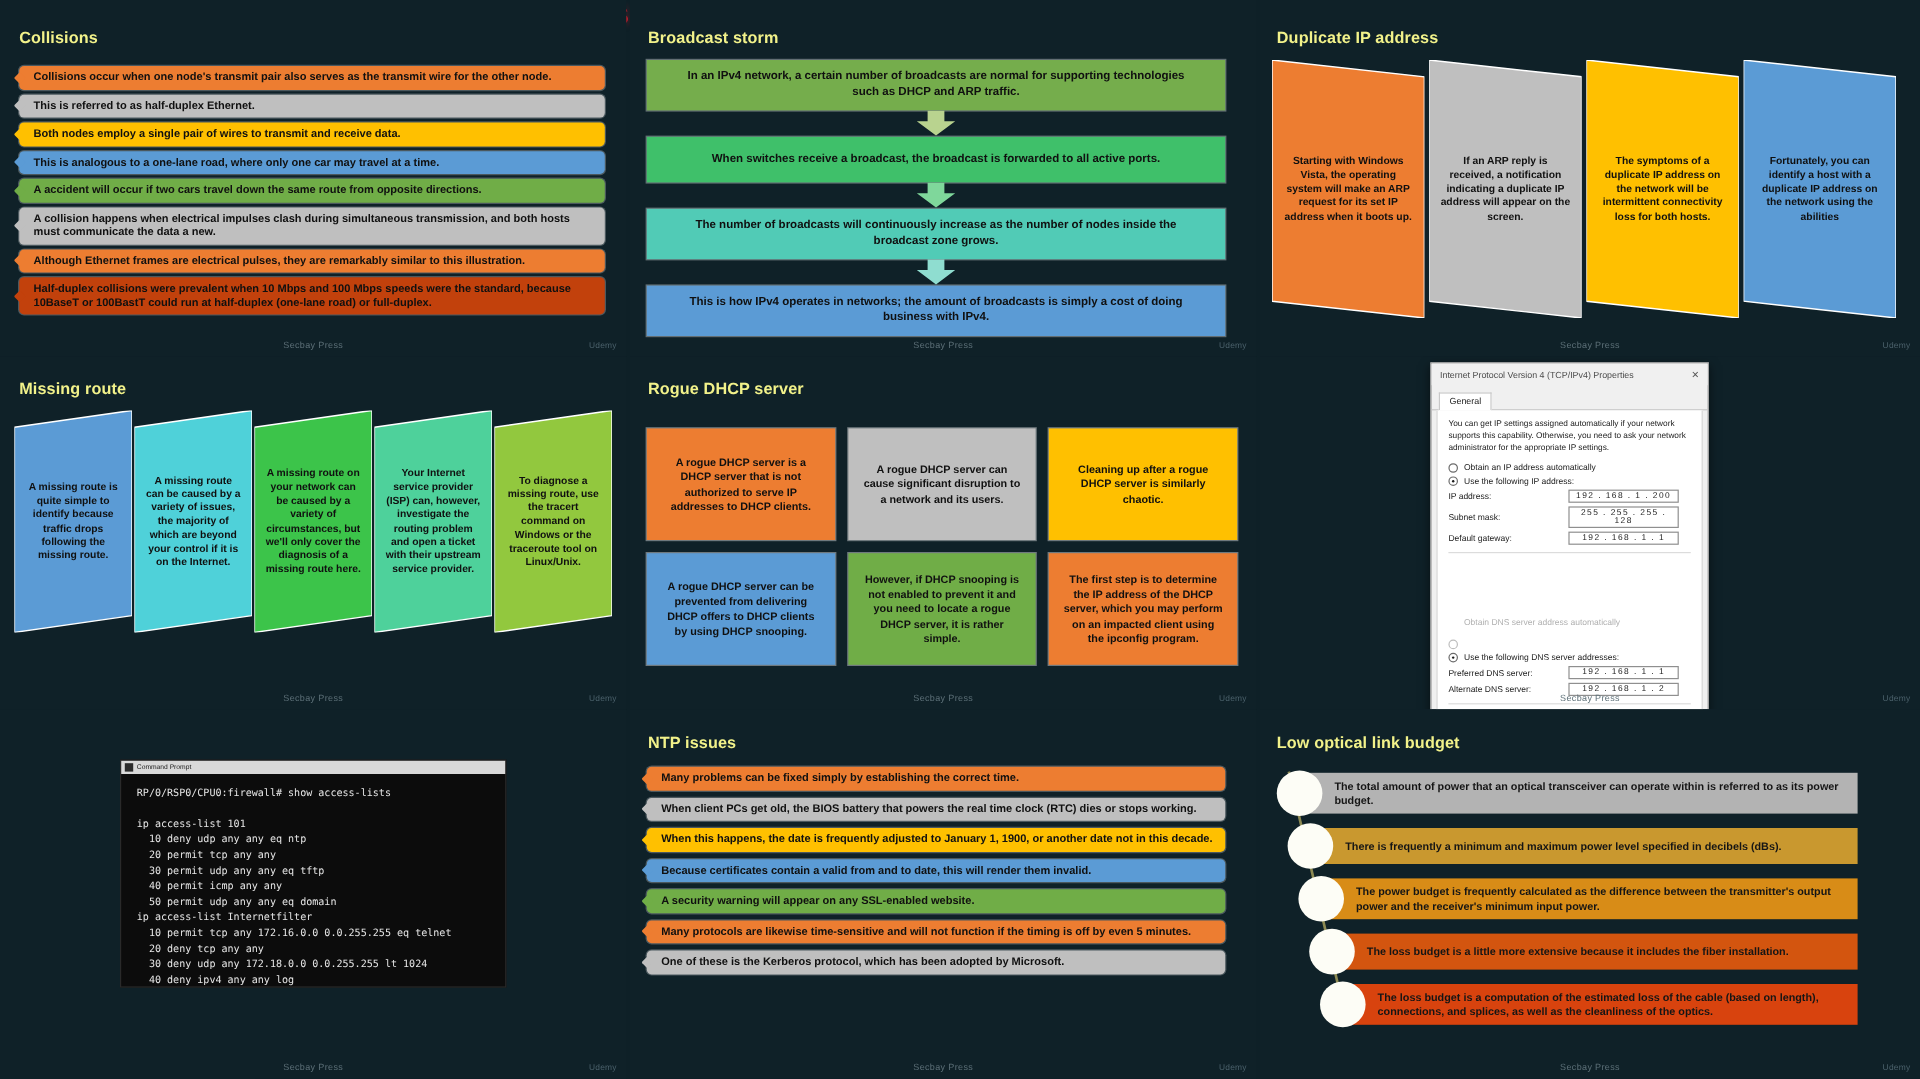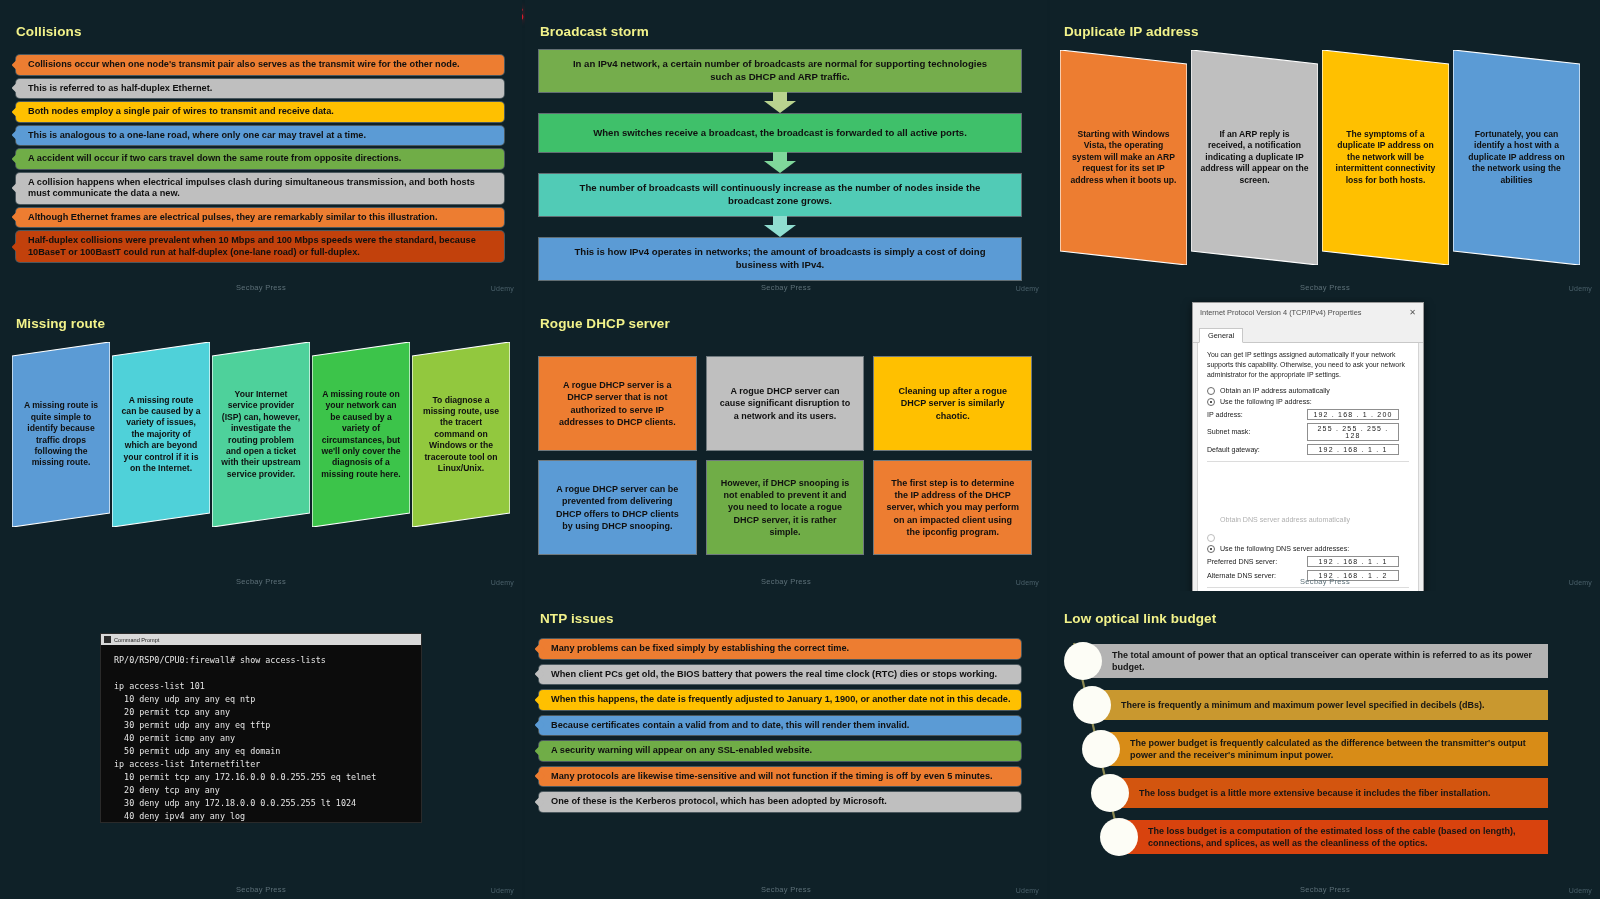--- a/index.html
+++ b/index.html
@@ -264,29 +264,29 @@
           <div class="txt">A missing route is quite simple to identify because traffic drops following the missing route.</div>
         </div>
         <div class="trap" style="width: 98px; height: 185px;">
           <svg class="shape" viewBox="0 0 98 185" preserveAspectRatio="none">
             <polygon points="0,14 98,0 98,171 0,185" fill="#4fd1d9" stroke="#ffffff" stroke-width="1.2"></polygon>
           </svg>
           <div class="txt">A missing route can be caused by a variety of issues, the majority of which are beyond your control if it is on the Internet.</div>
         </div>
         <div class="trap" style="width: 98px; height: 185px;">
           <svg class="shape" viewBox="0 0 98 185" preserveAspectRatio="none">
-            <polygon points="0,14 98,0 98,171 0,185" fill="#4ed19b" stroke="#ffffff" stroke-width="1.2"></polygon>
-          </svg>
-          <div class="txt">Your Internet service provider (ISP) can, however, investigate the routing problem and open a ticket with their upstream service provider.</div>
+            <polygon points="0,14 98,0 98,171 0,185" fill="#3cc44a" stroke="#ffffff" stroke-width="1.2"></polygon>
+          </svg>
+          <div class="txt">A missing route on your network can be caused by a variety of circumstances, but we'll only cover the diagnosis of a missing route here.</div>
         </div>
         <div class="trap" style="width: 98px; height: 185px;">
           <svg class="shape" viewBox="0 0 98 185" preserveAspectRatio="none">
-            <polygon points="0,14 98,0 98,171 0,185" fill="#3cc44a" stroke="#ffffff" stroke-width="1.2"></polygon>
-          </svg>
-          <div class="txt">A missing route on your network can be caused by a variety of circumstances, but we'll only cover the diagnosis of a missing route here.</div>
+            <polygon points="0,14 98,0 98,171 0,185" fill="#4ed19b" stroke="#ffffff" stroke-width="1.2"></polygon>
+          </svg>
+          <div class="txt">Your Internet service provider (ISP) can, however, investigate the routing problem and open a ticket with their upstream service provider.</div>
         </div>
         <div class="trap" style="width: 98px; height: 185px;">
           <svg class="shape" viewBox="0 0 98 185" preserveAspectRatio="none">
             <polygon points="0,14 98,0 98,171 0,185" fill="#92c83e" stroke="#ffffff" stroke-width="1.2"></polygon>
           </svg>
           <div class="txt">To diagnose a missing route, use the tracert command on Windows or the traceroute tool on Linux/Unix.</div>
         </div>
       </div>
     <div class="footer-center">Secbay Press</div>
     <div class="footer-right">Udemy</div>

